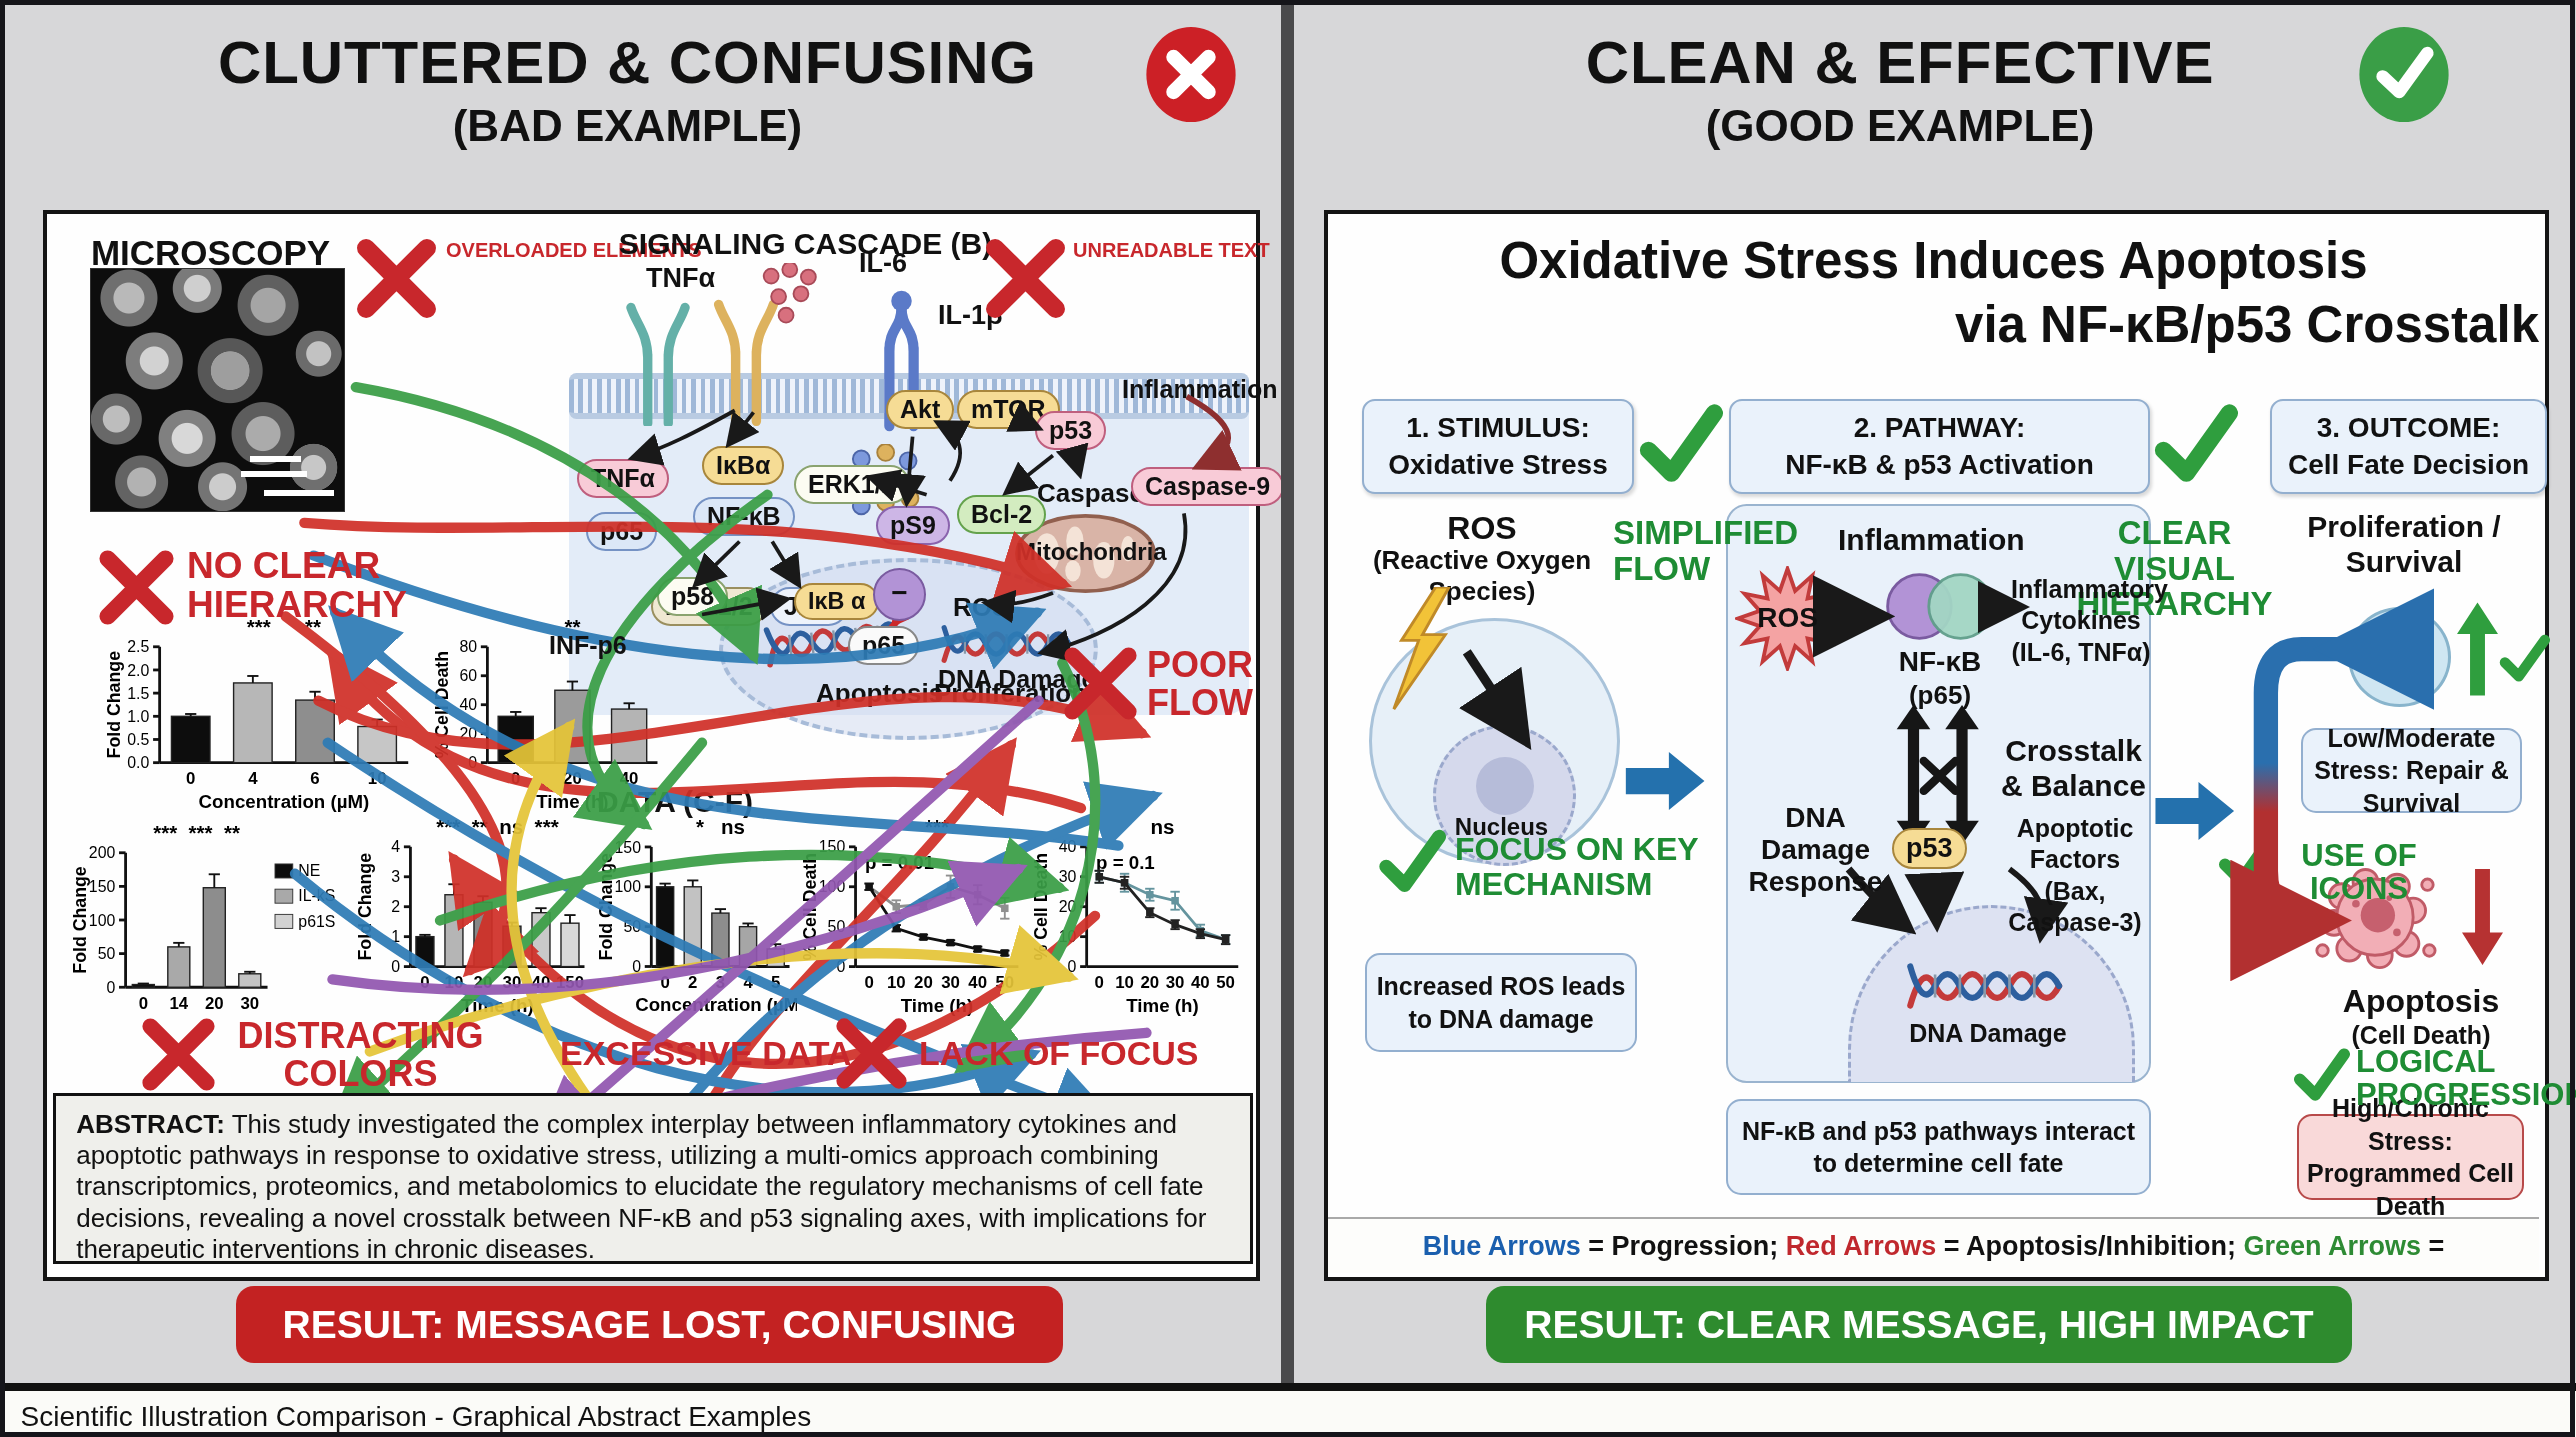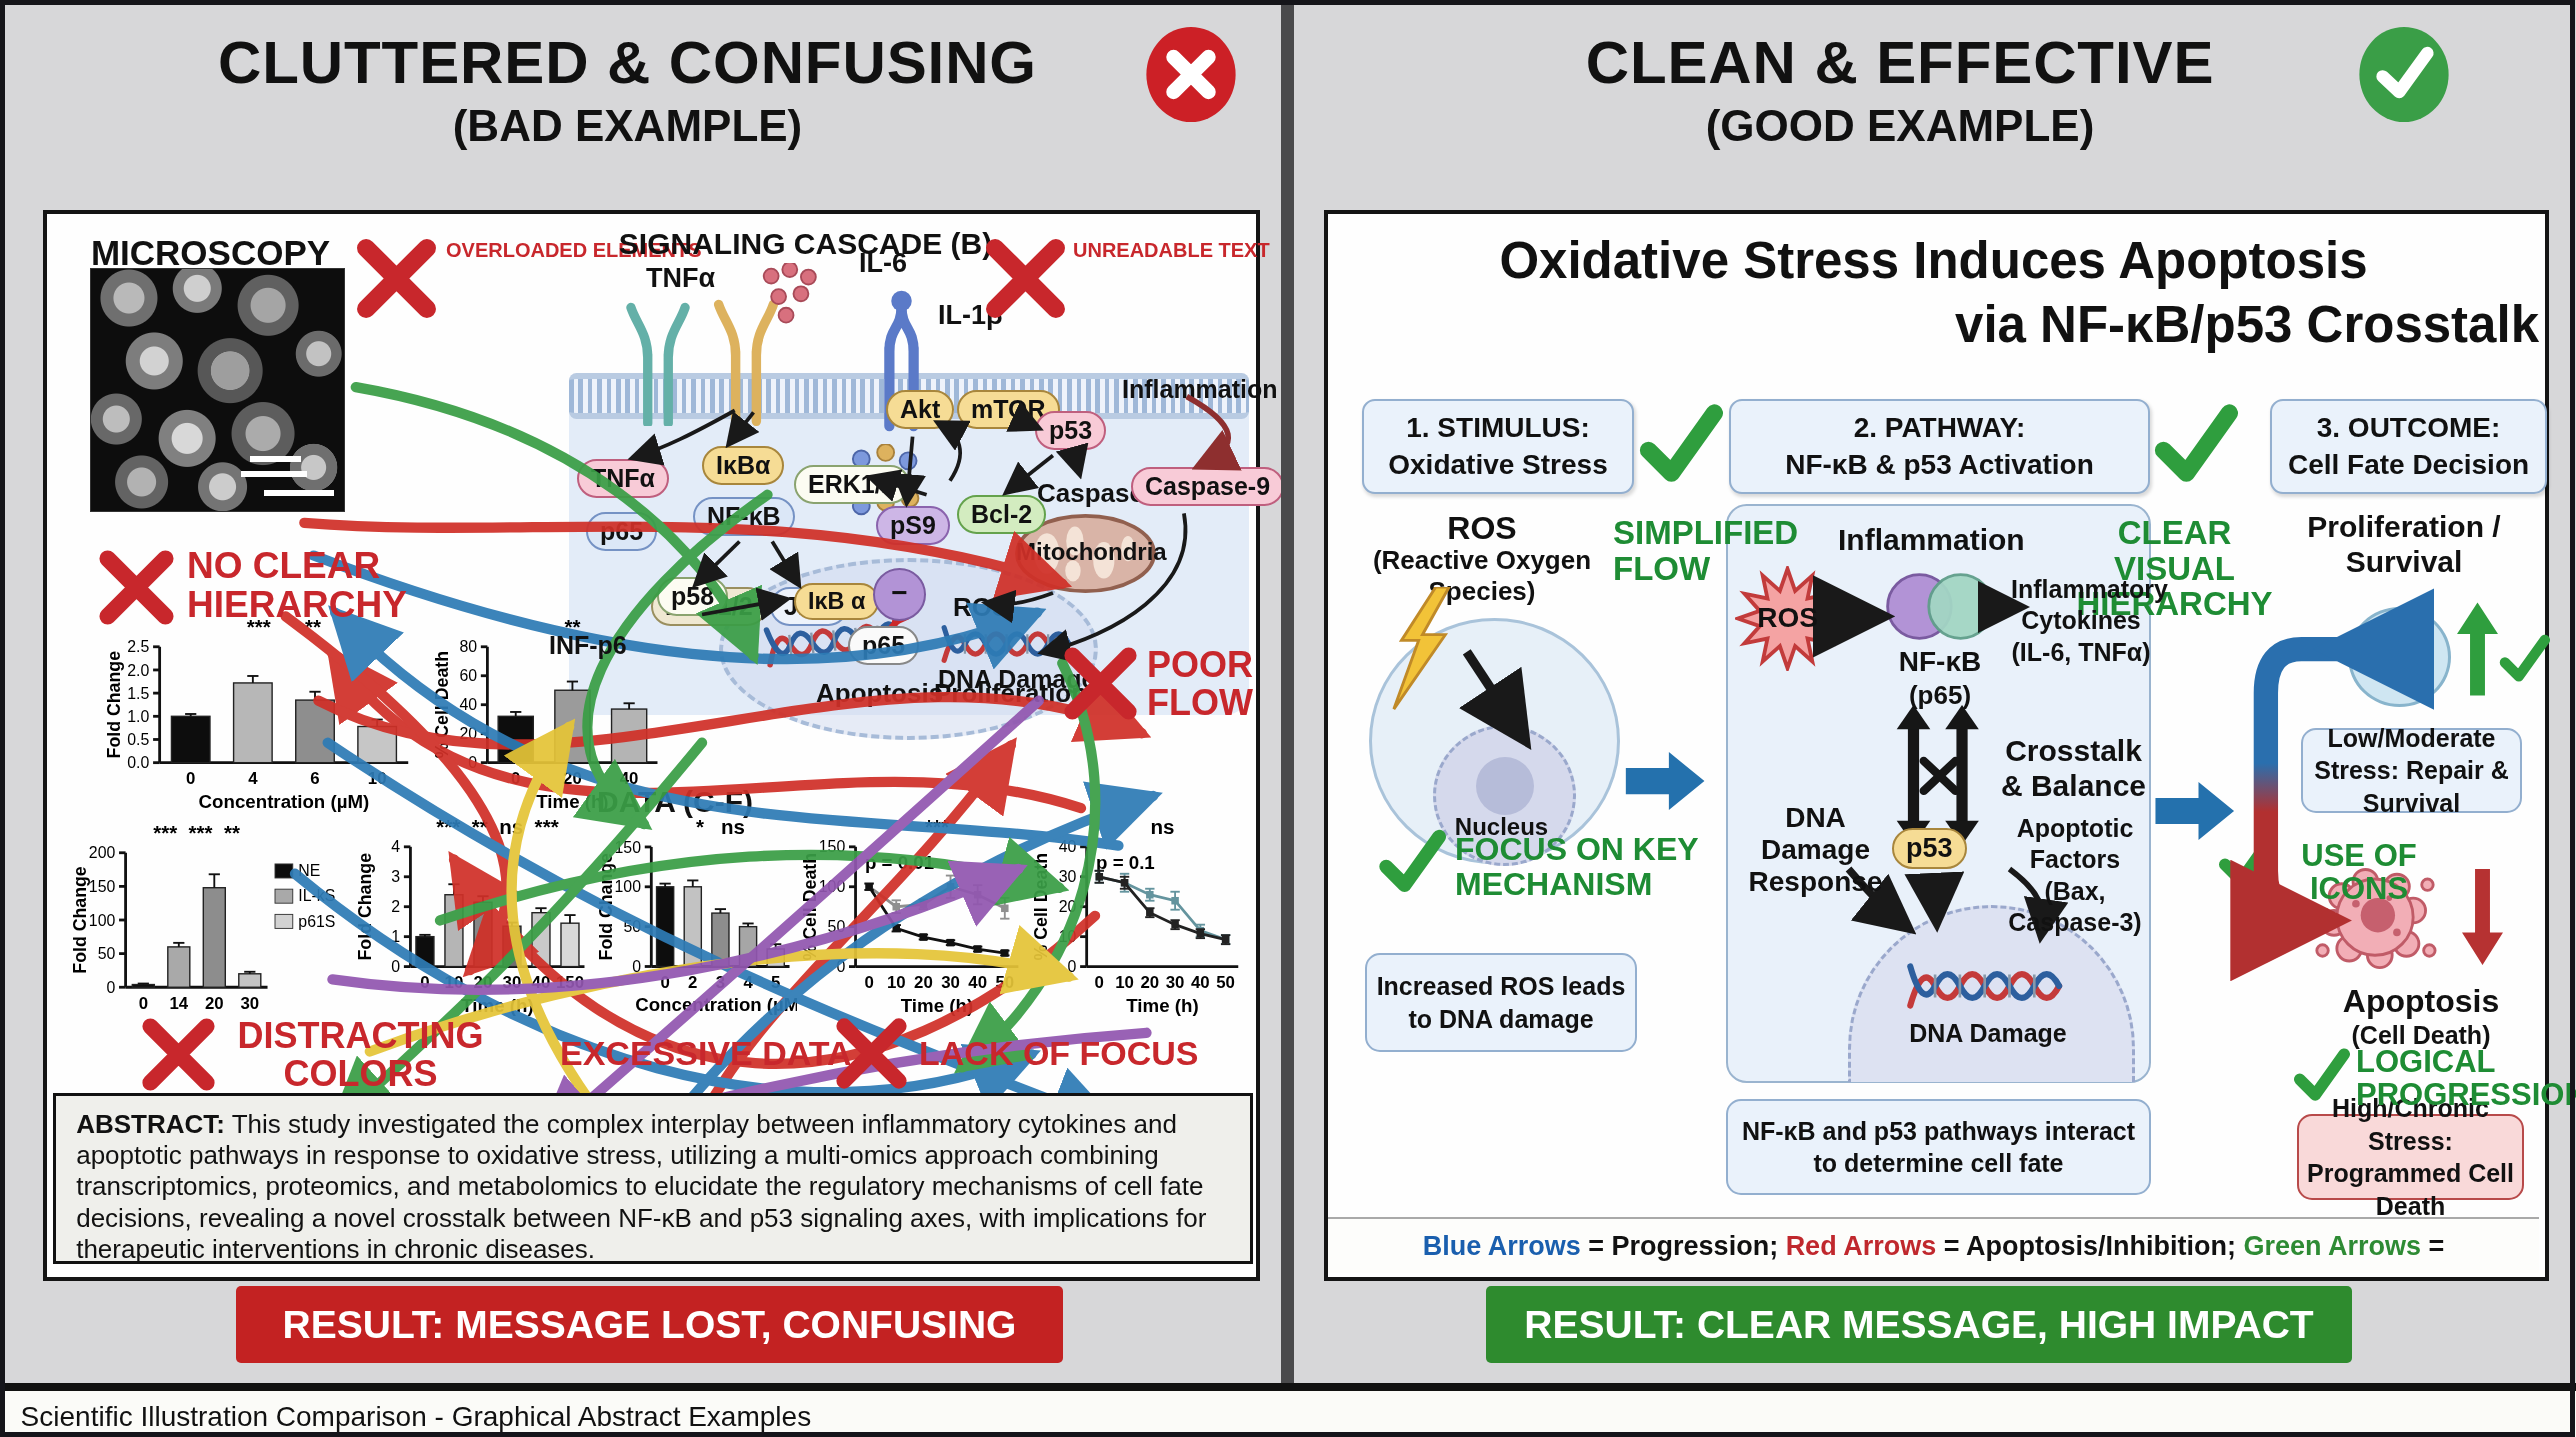--- a/index.html
+++ b/index.html
@@ -37,21 +37,21 @@
       radial-gradient(circle at 38% 70%,#d8d8d8 0 15px,#808080 16px 28px,transparent 29px),
       radial-gradient(circle at 68% 68%,#ababab 0 17px,#5d5d5d 18px 31px,transparent 32px),
       radial-gradient(circle at 88% 82%,#c7c7c7 0 12px,#6f6f6f 13px 23.4px,transparent 24px),
       radial-gradient(circle at 20% 88%,#b2b2b2 0 14px,#636363 15px 26px,transparent 27px),
       radial-gradient(circle at 52% 90%,#cccccc 0 13px,#747474 14px 24px,transparent 25px);}
   .scalebar{background:#fff;height:5.6px;z-index:4;}
   .bigxt{font-weight:bold;font-size:20px;line-height:1.05;color:#c8272c;}
   .seclab{font-weight:bold;font-size:30px;color:#111;}
   .minicirc{border-radius:50%;z-index:4;}
   .abstract{background:#efefeb;border:3.7px solid #111;font-size:26px;line-height:1.2;padding:13px 20.6px;z-index:7;}
-  .banner{border-radius:5px;color:#fff;font-weight:bold;font-size:39px;text-align:center;z-index:8;}
+  .banner{border-radius:18px;color:#fff;font-weight:bold;font-size:39px;text-align:center;z-index:8;}
   .stepbox{background:#eaf2fb;border:2.8px solid #93afcf;border-radius:13px;text-align:center;
            font-weight:bold;font-size:28px;line-height:1.3;padding-top:9.4px;z-index:3;box-shadow:1.9px 2.8px 3.7px rgba(0,0,0,.15);}
   .capbox{background:#eaf2fb;border:2.8px solid #93afcf;border-radius:15px;text-align:center;
           font-weight:bold;font-size:25px;line-height:1.3;display:flex;align-items:center;justify-content:center;z-index:3;}
   .pinkbox{background:#f9d9d9;border:2.8px solid #b84a4a;border-radius:15px;text-align:center;
            font-weight:bold;font-size:25px;line-height:1.3;display:flex;align-items:center;justify-content:center;z-index:3;}
   .gcall{font-weight:bold;font-size:31px;line-height:1.08;color:#1e8c34;z-index:5;}
   .blab{font-weight:bold;font-size:30px;line-height:1.15;color:#111;z-index:5;}
   .pathbox{background:#e9f1fa;border:2.8px solid #9ab4cf;border-radius:20.6px;z-index:2;}
   .legendbar{background:#fdfdfb;border-top:2.8px solid #a9a9a9;font-size:27px;font-weight:bold;

